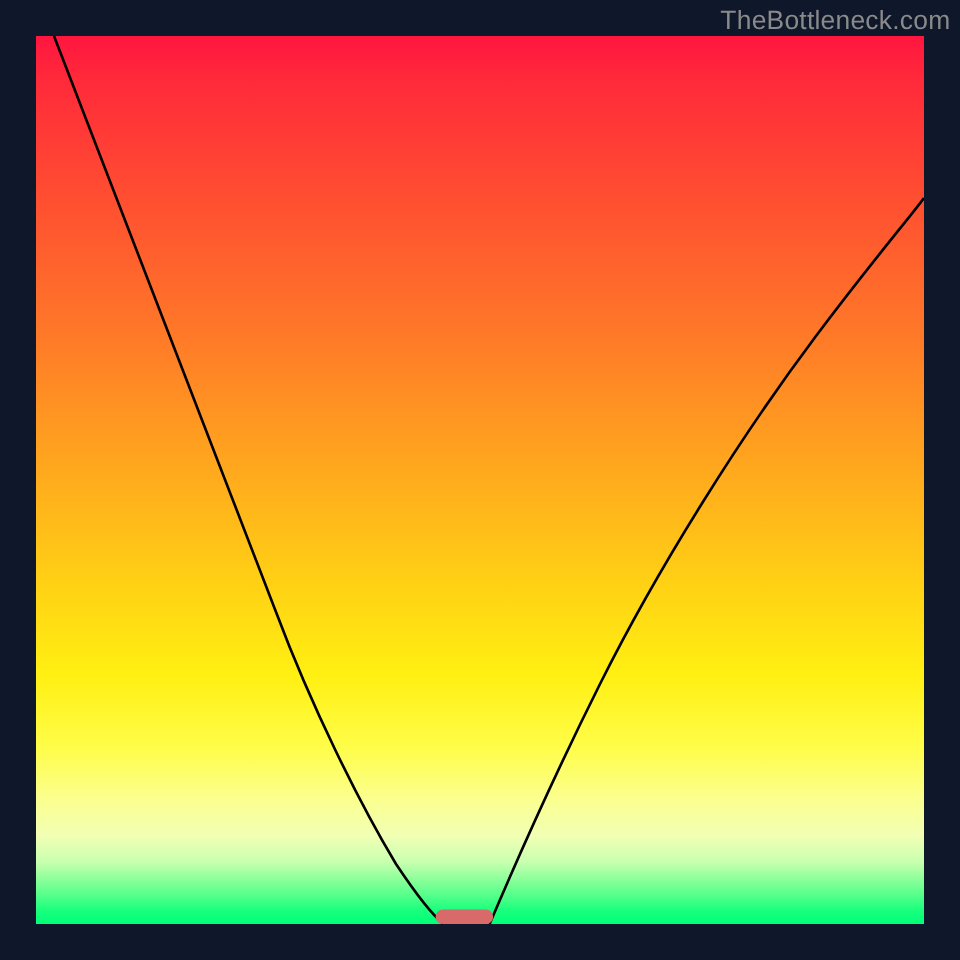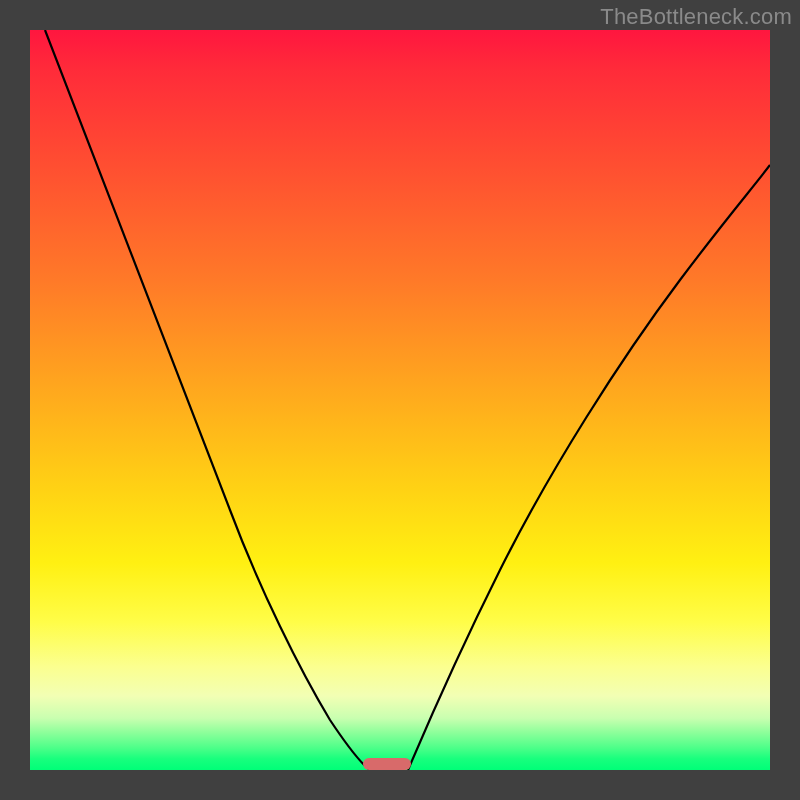--- a/index.html
+++ b/index.html
@@ -10,21 +10,21 @@
     overflow: hidden;
     background: #000;
     font-family: Arial, Helvetica, sans-serif;
   }
   .frame {
     position: absolute;
     left: 0;
     top: 0;
     width: 800px;
     height: 800px;
-    background: #404040;
+    background: #0f172a;
   }
   .plot {
     position: absolute;
     left: 30px;
     top: 30px;
     width: 740px;
     height: 740px;
     
     background: linear-gradient(
       to bottom,

